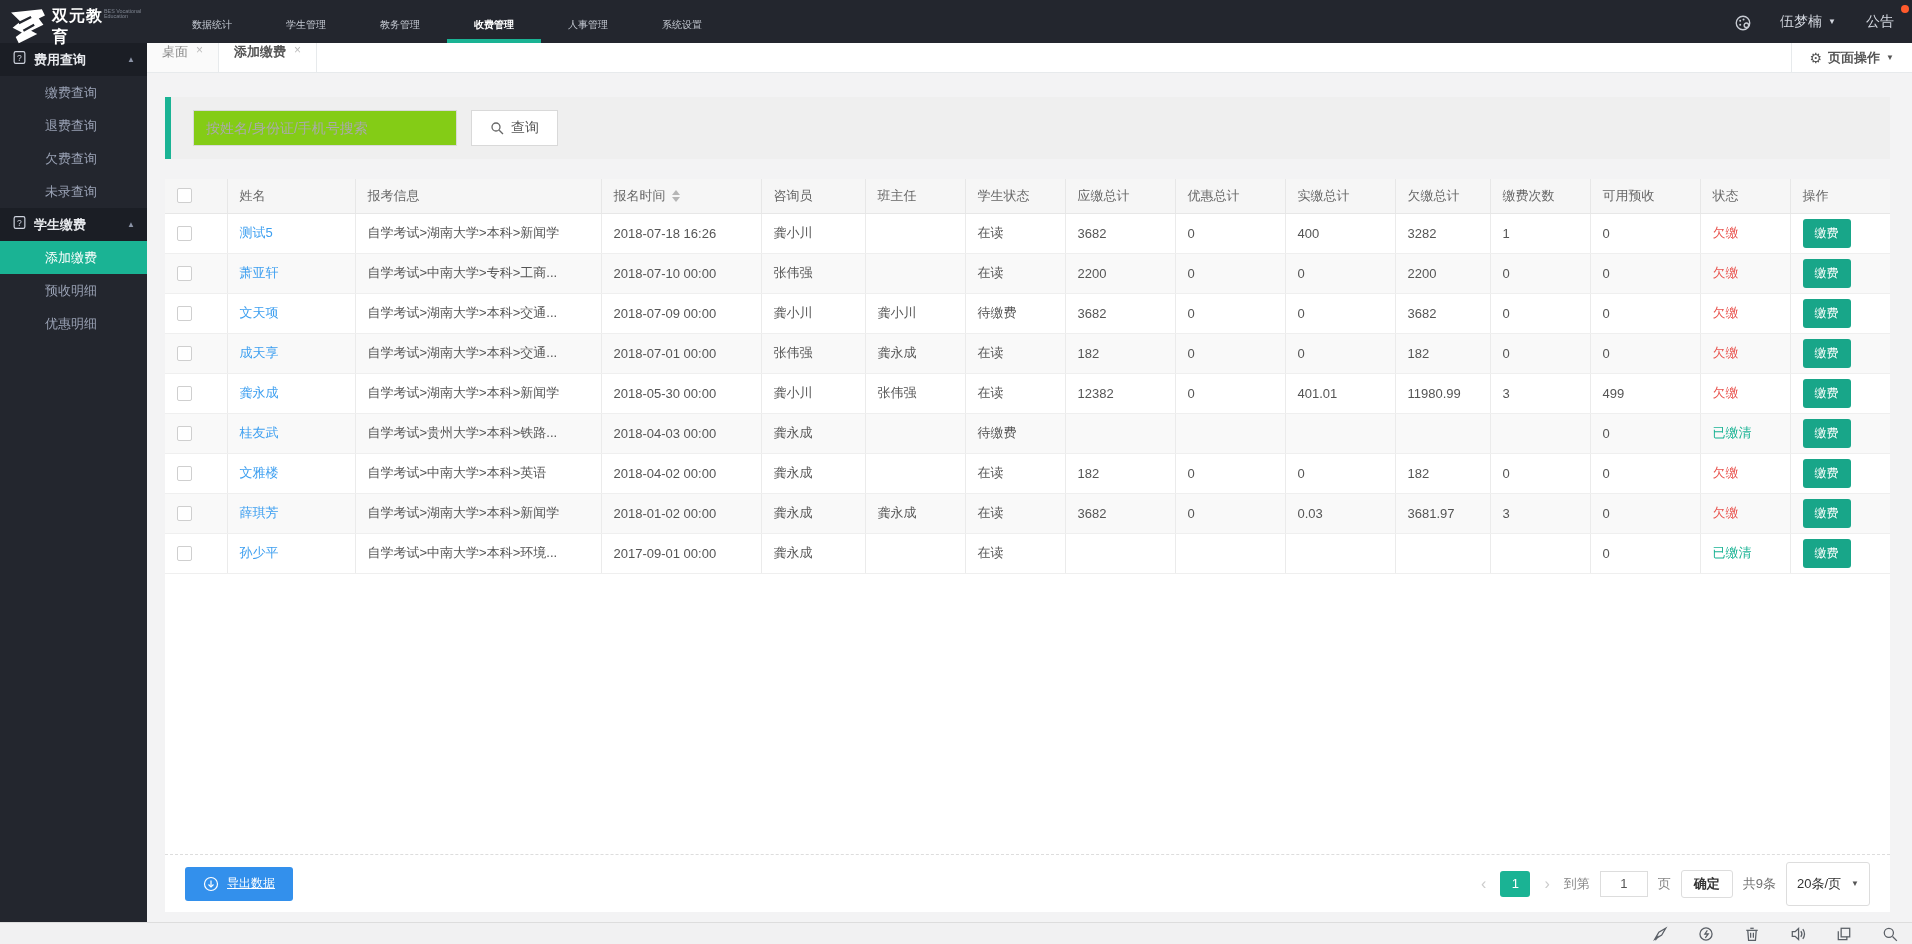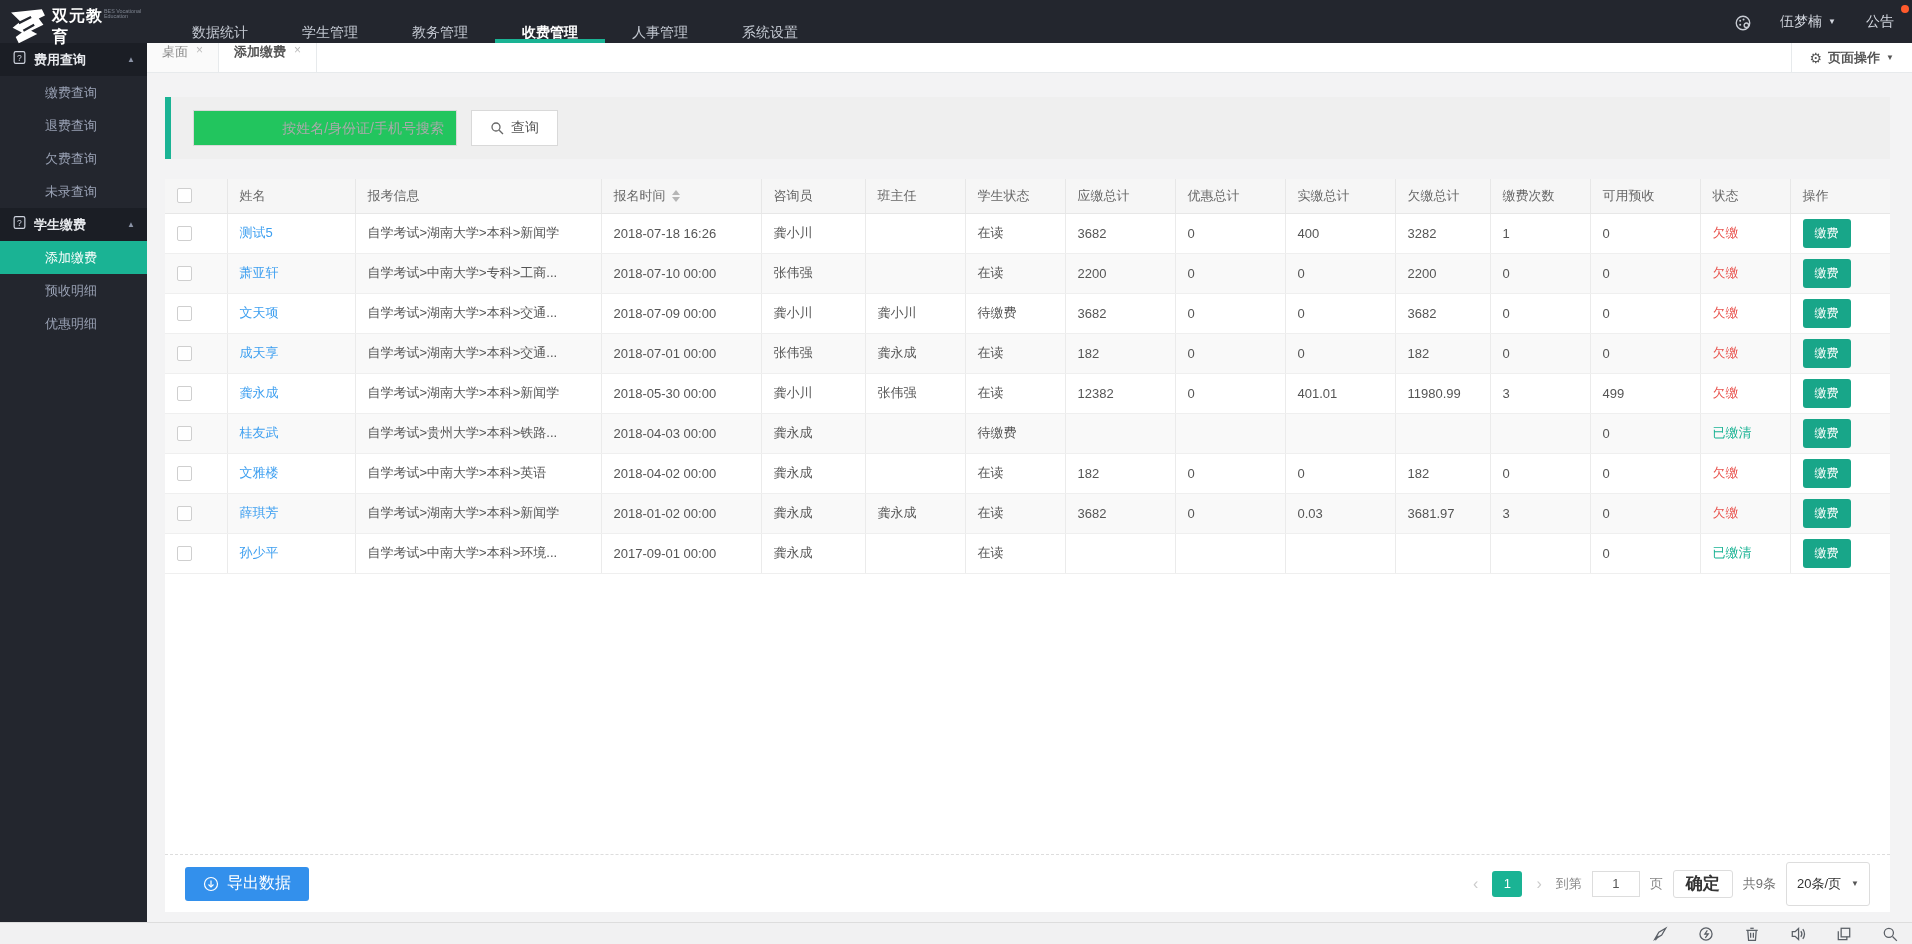--- a/index.html
+++ b/index.html
@@ -9,21 +9,21 @@
   
   .navbar { position:absolute; top:0; left:0; width:1912px; height:43px;
     background:#23262e; display:flex; align-items:stretch; z-index:5; }
   .logo-wrap { position:absolute; left:8px; top:1px; width:150px; height:52px;
     display:flex; align-items:center; z-index:6; }
   .logo-mark { width:52px; height:50px; }
   .brand-col { margin-left:4px; display:flex; }
   .brand { color:#fff; font-size:16px; font-weight:bold; letter-spacing:1px; }
   .brand-sub { color:#7e8490; font-size:6px; transform:scale(.9); transform-origin:left; }
   .main-nav { display:flex; margin-left:165px; }
-  .nav-item { color:#c3c8d1; font-size:14px; padding:12px 27px; line-height:41px;
+  .nav-item { color:#c3c8d1; font-size:10px; padding:4px 27px; line-height:41px;
     cursor:pointer; position:relative; }
   .nav-item.active { color:#fff; font-weight:bold; }
   .nav-item.active::after { content:""; position:absolute; left:0; right:0; bottom:0;
     height:4px; background:#1ab394; }
   .nav-right { margin-left:auto; display:flex; align-items:center; gap:30px;
     padding-right:18px; color:#d3d7df; font-size:14px; }
   .nav-user { display:flex; align-items:center; gap:6px; cursor:pointer;text-align:right; }
   .caret { font-size:8px; color:#d3d7df; }
   .notice-dot { position:absolute; right:3px; top:5px; width:8px; height:8px;
     border-radius:50%; background:#ff5a2c; }
@@ -53,22 +53,22 @@
     border-left:1px solid #e7eaec; padding:0 18px; font-size:13px; color:#555;
     font-weight:bold; cursor:pointer; }
   .gear { font-size:14px; color:#555; }
 
   .workspace { flex:1; padding:24px 22px 10px 18px; display:flex;
     flex-direction:column; overflow:hidden; }
   .search-row { display:flex; height:62px; }
   .search-accent { width:6px; background:#1ab394; }
   .search-panel { flex:1; background:#efefef; display:flex; align-items:center;
     padding-left:22px; gap:14px; }
-  .search-input { width:264px; height:36px; border:1px solid #d9d9d9; background:#22c55e;
-    font-size:14px; padding:0 12px; color:#555; outline:none;text-align:right; }
+  .search-input { width:264px; height:36px; border:1px solid #d9d9d9; background:#84cc16;
+    font-size:14px; padding:0 12px; color:#555; outline:none; }
   .search-input::placeholder { color:#aaa; }
   .search-btn { height:36px; padding:0 18px; background:#fff; border:1px solid #d9d9d9;
     font-size:14px; color:#555; display:flex; align-items:center; gap:7px; cursor:pointer; }
 
   .table-card { margin-top:20px; flex:1; background:#fff; display:flex;
     flex-direction:column; overflow:hidden; }
   table { border-collapse:collapse; table-layout:fixed; width:1725px; font-size:13px; }
   thead th { height:34px; background:#f6f6f6; color:#666; font-weight:normal;
     text-align:left; padding:0 12px; border:1px solid #e7e7e7; border-top:none;
     white-space:nowrap; overflow:hidden; }
@@ -86,32 +86,32 @@
     border-right:4px solid transparent; display:block; }
   .sort-ic .up { border-bottom:5px solid #b5b5b5; margin-bottom:2px; }
   .sort-ic .dn { border-top:5px solid #b5b5b5; }
   .st-owe { color:#e9544f; } .st-clear { color:#1ab394; }
   .pay-btn { background:#18a689; color:#fff; border:none; border-radius:3px;
     font-size:12px; padding:6px 12px; cursor:pointer; }
 
   .card-footer { margin-top:auto; border-top:1px dashed #ddd; height:58px;
     display:flex; align-items:center; padding:0 20px; }
   .export-btn { background:#3390ec; color:#fff; border:none; border-radius:3px;
-    font-size:16px; height:34px; padding:0 18px; display:flex; align-items:center;
-    gap:8px; cursor:pointer; }
+    font-size:12px; height:34px; padding:0 18px; display:flex; align-items:center;
+    gap:8px; cursor:pointer;text-decoration:underline; }
   .pager { margin-left:auto; display:flex; align-items:center; gap:10px;
     font-size:13px; color:#888; }
   .pg-chevron { color:#ccc; font-size:16px; padding:0 4px; cursor:pointer; }
   .pg-current { min-width:30px; height:26px; background:#1ab394; color:#fff;
     display:flex; align-items:center; justify-content:center; border-radius:3px;
     font-size:13px; cursor:pointer; }
   .pg-goto-input { width:48px; height:26px; border:1px solid #ddd; text-align:center;
     font-size:13px; color:#555; outline:none; }
   .pg-confirm { height:28px; padding:0 12px; background:#fff; border:1px solid #ddd;
-    border-radius:3px; font-size:17px; color:#333; font-weight:bold; cursor:pointer; }
+    border-radius:3px; font-size:13px; color:#333; font-weight:bold; cursor:pointer; }
   .pg-size { height:44px; border:1px solid #ddd; border-radius:3px; background:#fff;
     display:flex; align-items:center; gap:10px; padding:0 10px; color:#333;
     cursor:pointer; }
   .pg-size .caret { color:#555; }
 
   
   .taskbar { position:absolute; left:0; bottom:0; width:1912px; height:22px;
     background:#f1f1f2; border-top:1px solid #ddd; display:flex; align-items:center;
     justify-content:flex-end; gap:30px; padding-right:14px; }
   .tb-icon { width:16px; height:16px; cursor:pointer; }

